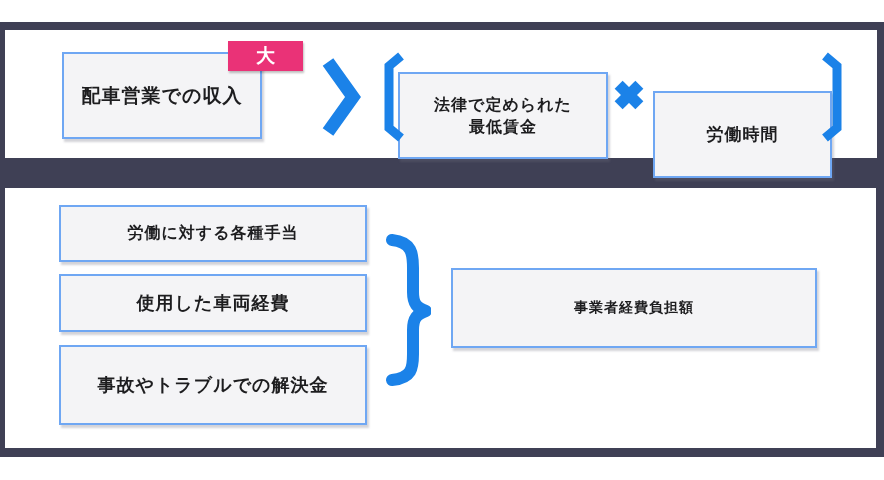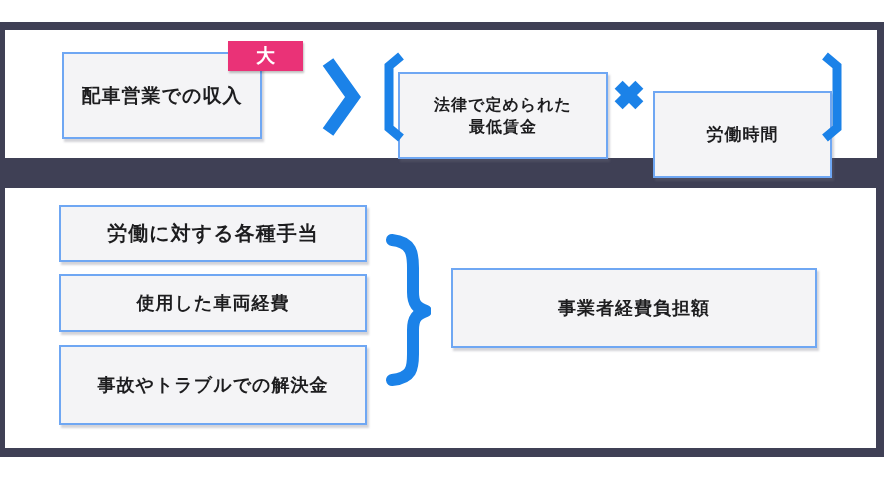--- a/index.html
+++ b/index.html
@@ -28,24 +28,24 @@
     box-shadow:2px 3px 2px rgba(110,110,125,0.30);
     display:flex;align-items:center;justify-content:center;
     text-align:center;
     font-weight:bold;
     letter-spacing:1px;
     z-index:1;
   }
   #income-box{left:62px;top:52px;width:200px;height:87px;font-size:19px;}
   #wage-box{left:398px;top:52px;width:210px;height:87px;font-size:16px;line-height:22px;margin-top:20px;}
   #hours-box{left:653px;top:52px;width:179px;height:87px;font-size:17px;margin-top:39px;}
-  #allowance-box{left:59px;top:205px;width:308px;height:57px;font-size:20px;}
+  #allowance-box{left:59px;top:205px;width:308px;height:57px;font-size:16px;}
   #vehicle-box{left:59px;top:274px;width:308px;height:58px;font-size:18px;}
   #accident-box{left:59px;top:345px;width:308px;height:80px;font-size:18px;}
-  #result-box{left:451px;top:268px;width:366px;height:80px;font-size:18px;}
+  #result-box{left:451px;top:268px;width:366px;height:80px;font-size:14px;}
   #size-tag{
     position:absolute;left:228px;top:41px;width:75px;height:30px;
     background:#EA3277;color:#ffffff;
     display:flex;align-items:center;justify-content:center;
     font-size:19px;font-weight:bold;
     box-shadow:1px 2px 2px rgba(0,0,0,0.25);
     z-index:3;
   }
   .op{position:absolute;z-index:2;}
   #gt-op{left:322px;top:57px;width:40px;height:80px;}

